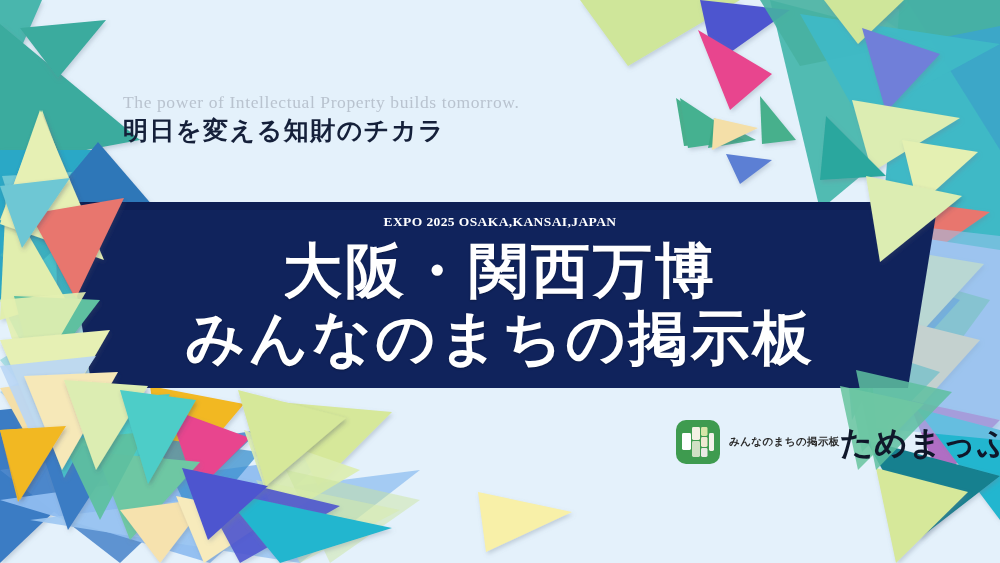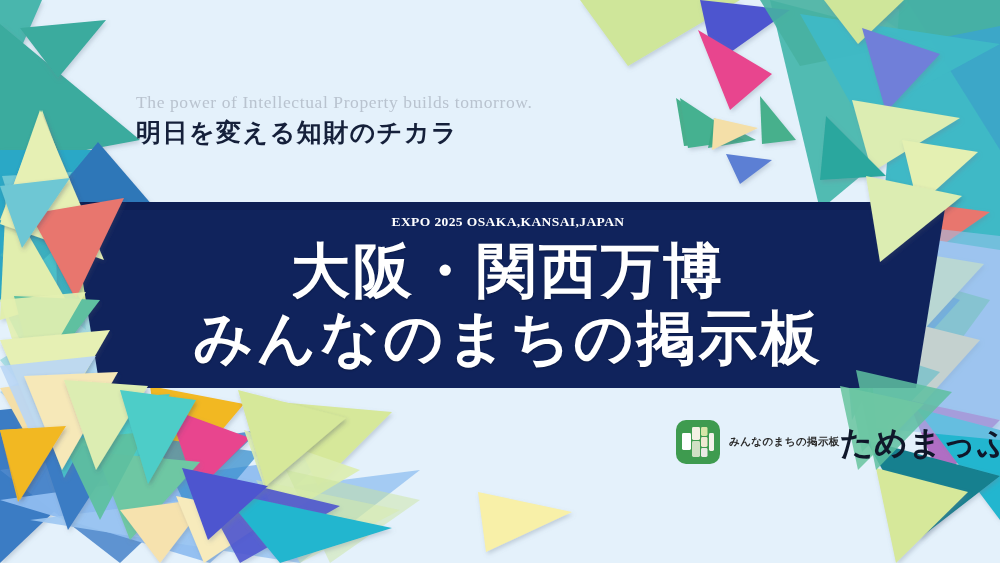--- a/index.html
+++ b/index.html
@@ -19,48 +19,48 @@
     position: absolute;
     inset: 0;
     width: 1000px;
     height: 563px;
     display: block;
   }
 
   
   #tagline-block {
     position: absolute;
-    left: 136px;
+    left: 123px;
     top: 92px;
     z-index: 6;
   }
   #tagline-en {
     font-family: "Liberation Serif", serif;
     font-size: 17.5px;
     letter-spacing: 0.6px;
     color: #b9c3cf;
     white-space: nowrap;
     line-height: 1.25;
     margin: 0 0 3px 0;
   }
   #tagline-ja {
-    font-family: Liberation Serif, serif;
+    font-family: Liberation Mono, monospace;
     font-size: 25px;
     font-weight: 700;
     letter-spacing: 1.5px;
     color: #15203a;
     white-space: nowrap;
     line-height: 1.25;
     margin: 0;
   }
 
   
   #banner {
     position: absolute;
-    left: 8px;
+    left: 0;
     top: 196px;
     width: 932px;
     height: 200px;
     z-index: 4;
   }
   #banner-shape {
     position: absolute;
     inset: 0;
     width: 1000px;
     height: 200px;

